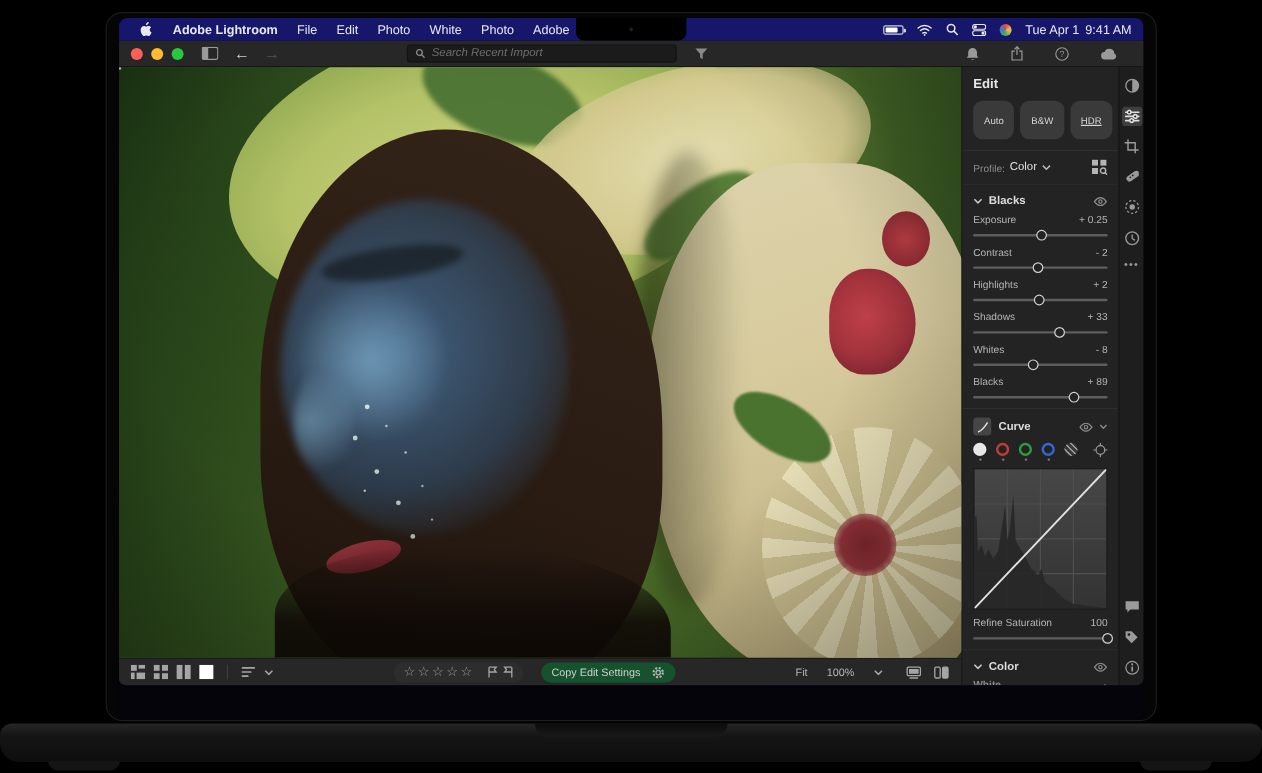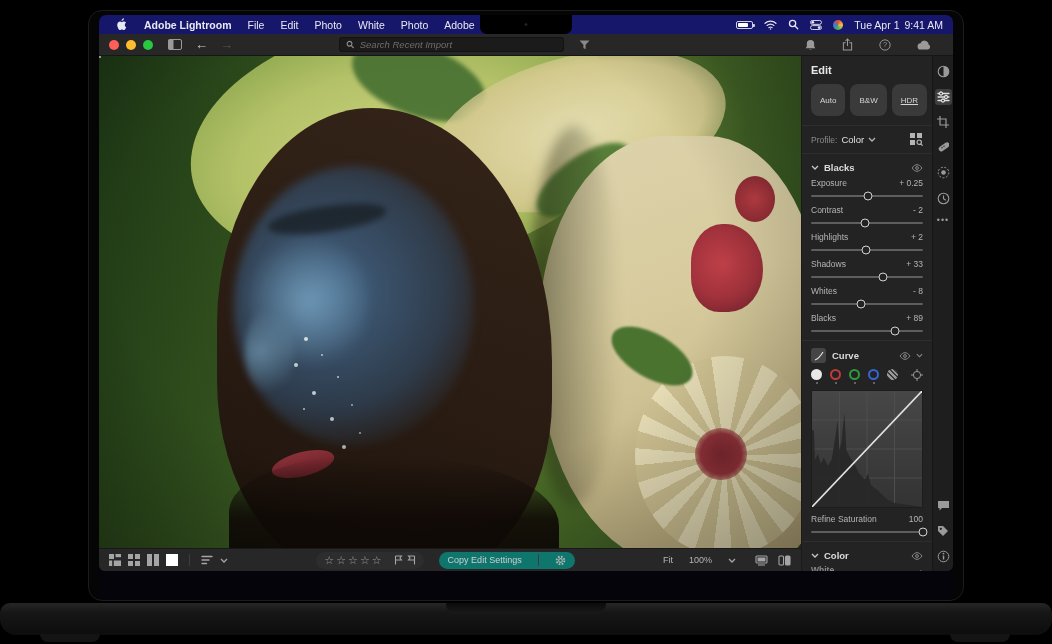--- a/index.html
+++ b/index.html
@@ -120,22 +120,22 @@
   .p-vignette { inset:0; background:radial-gradient(ellipse at 45% 40%, rgba(0,0,0,0) 55%, rgba(0,0,0,.35) 100%); }
 
   
   .btoolbar { flex:0 0 23px; background:#272727; border-top:1px solid #191919;
     display:flex; align-items:center; padding:0 10px; gap:7px; color:#a5a5a5; }
   .bt-ic { display:flex; align-items:center; }
   .vdiv { width:1px; height:12px; background:#3d3d3d; margin:0 4px; }
   .rate-group { margin-left:auto; display:flex; align-items:center; gap:4px;
     background:#2d2d2d; border-radius:10px; height:17px; padding:0 8px; }
   .stars { color:#9a9a9a; font-size:11px; letter-spacing:2px; line-height:1; }
-  .copy-pill { display:flex; align-items:center; background:#0f766e; border-radius:10px;
-    height:17px; padding:0 9px; gap:16px; margin-left:8px; }
+  .copy-pill { display:flex; align-items:center; background:#14532d; border-radius:10px;
+    height:17px; padding:0 9px; gap:4px; margin-left:8px; }
   .copy-pill .lbl { font-size:9px; color:#cfcfcf; white-space:nowrap; }
   .fit-group { margin-left:auto; display:flex; align-items:center; gap:16px;
     font-size:9px; color:#b5b5b5; }
   .end-icons { display:flex; align-items:center; gap:10px; margin-left:12px; }
 
   
   .panel { width:131px; background:#232323; border-left:1px solid #1a1a1a;
     padding:8px 9px 0 9px; color:#cfcfcf; overflow:hidden; }
   .panel-title { font-size:11px; font-weight:bold; color:#e8e8e8; margin-bottom:8px; }
   .btn-row { display:flex; gap:5px; margin-bottom:9px; }

